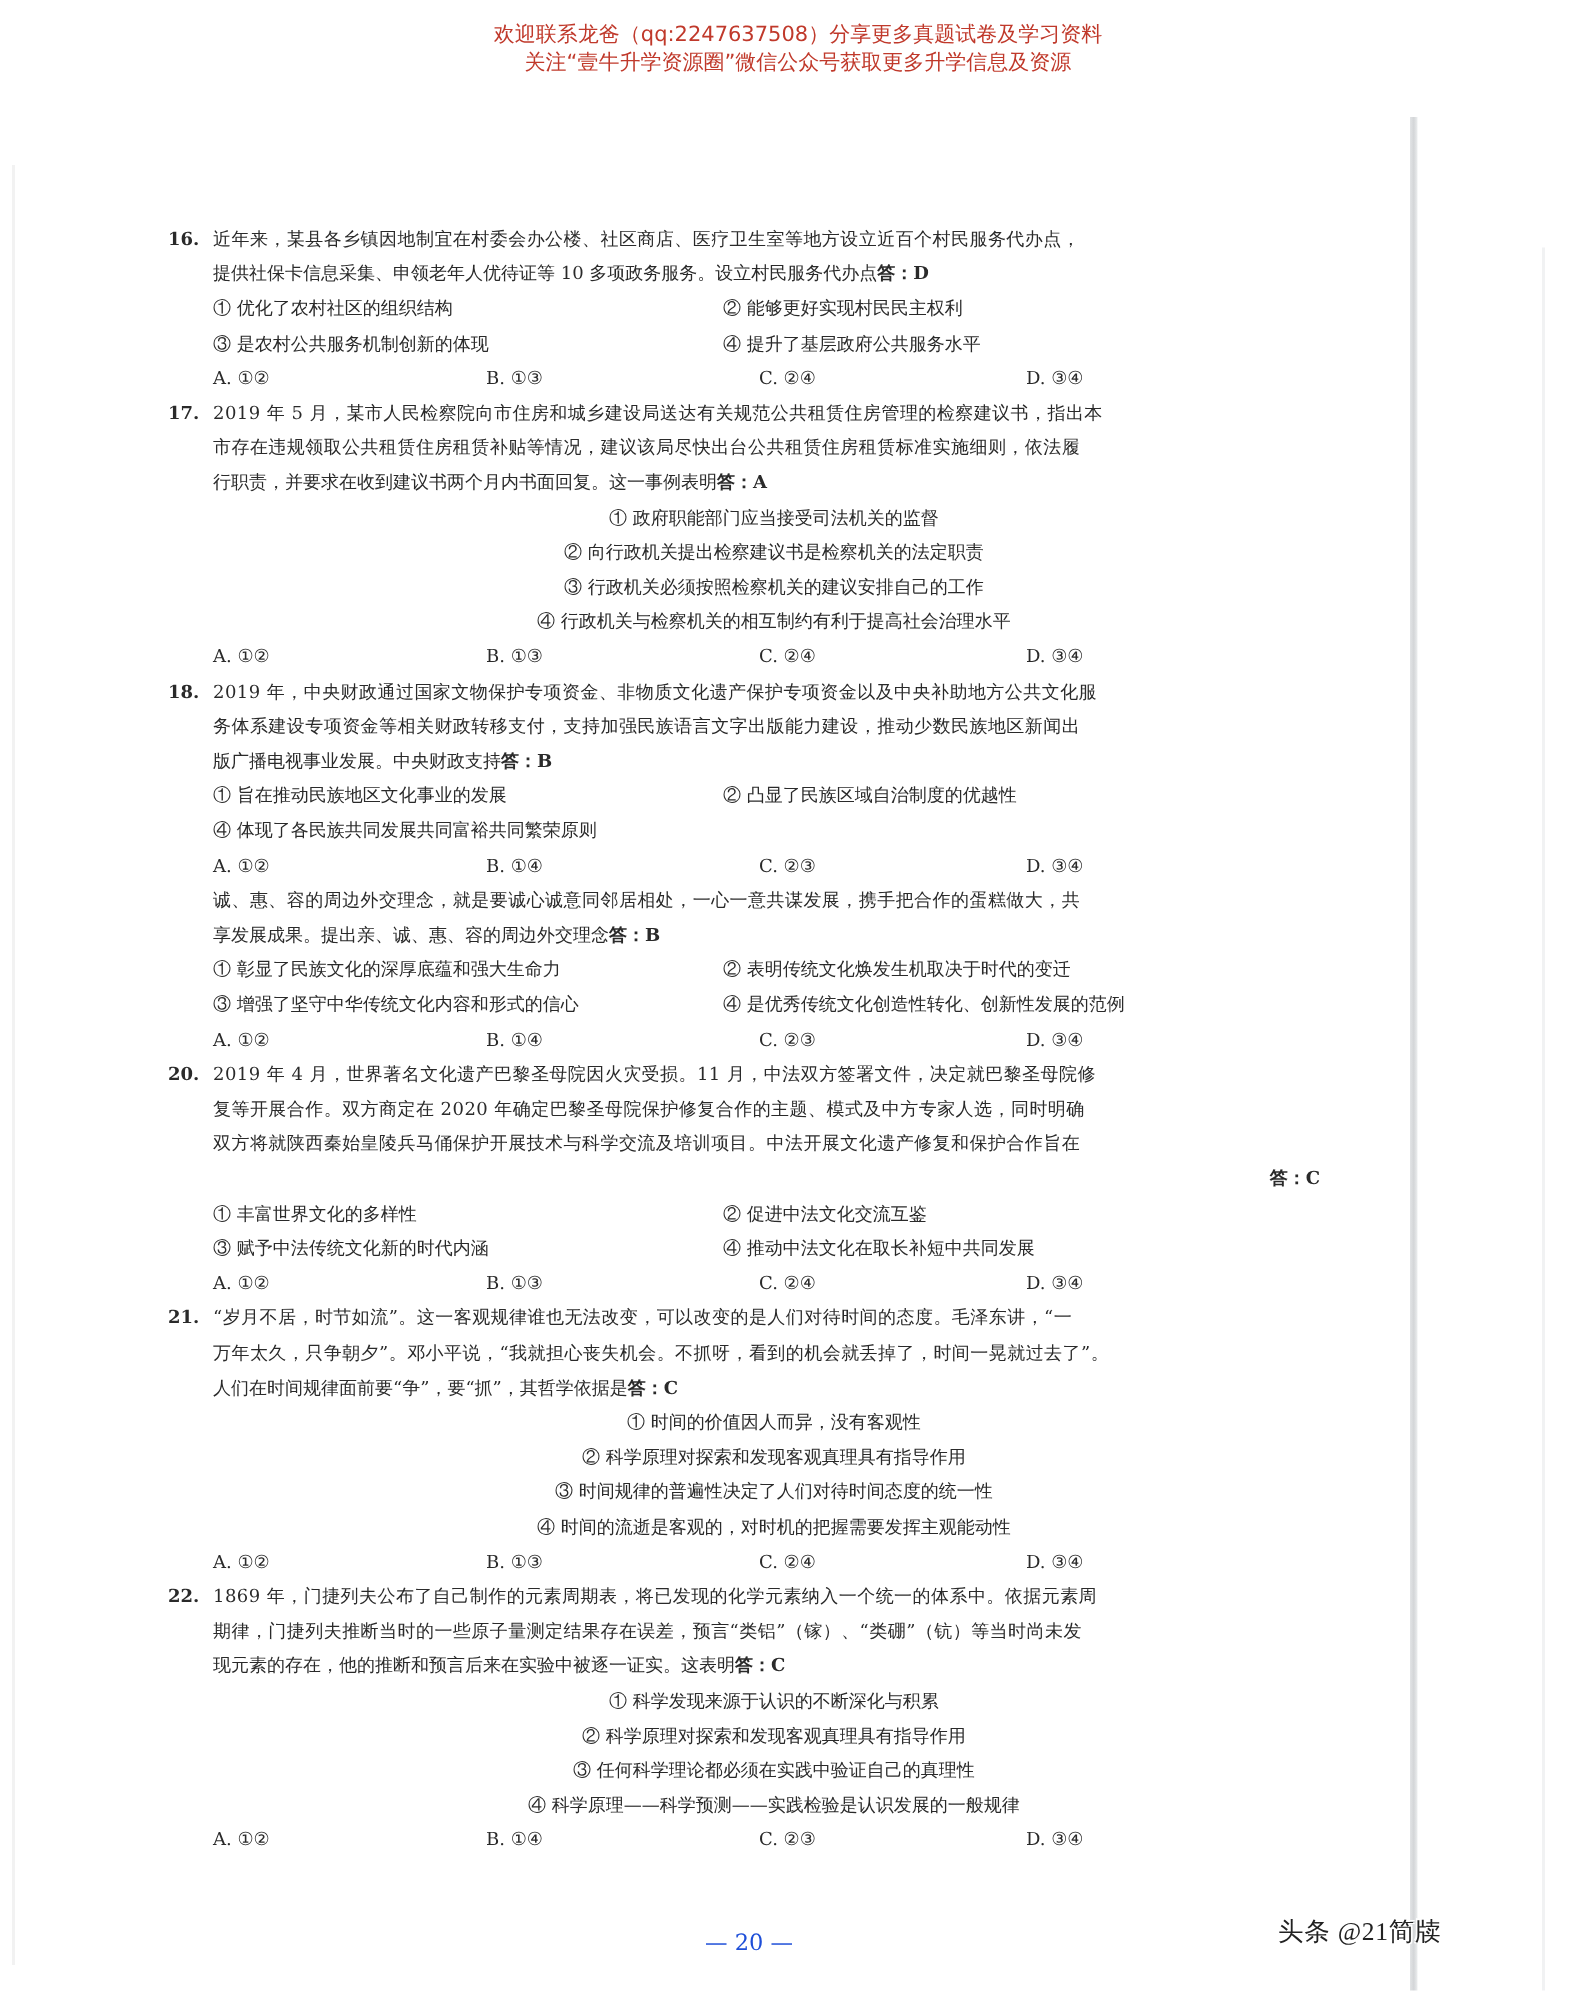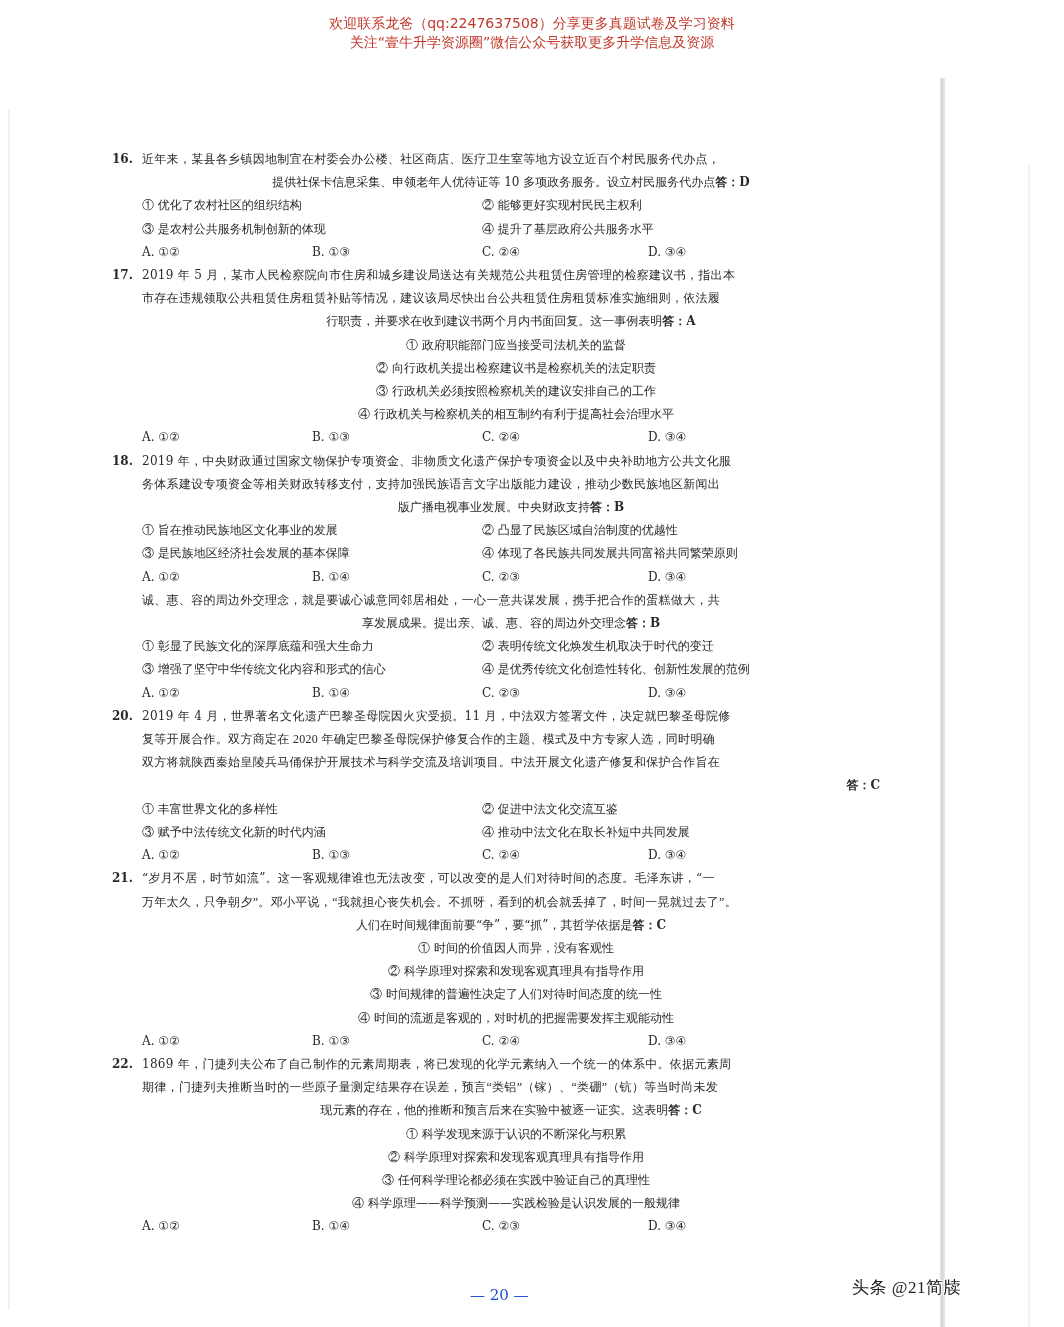--- a/index.html
+++ b/index.html
@@ -26,27 +26,27 @@
     position:absolute; left:8px; top:110px; width:2px; height:1200px; background:#f2f2f2;
   }
   .content {
     position:absolute; left:112px; top:148px; width:778px;
     font-size:12px; line-height:23.2px;
   }
   .q { position:relative; }
   .qline { display:flex; }
   .qnum { width:30px; flex:none; font-weight:bold; }
   .qtext { flex:1; text-align:justify; letter-spacing:0.3px; }
-  .cont { padding-left:30px; text-align:justify; letter-spacing:0.3px;font-family:Liberation Serif, serif; }
-  .stem-last { padding-left:30px; display:flex; justify-content:center; }
+  .cont { padding-left:30px; text-align:justify; letter-spacing:0.3px; }
+  .stem-last { padding-left:30px; display:flex; justify-content:flex-start; }
   .answer { font-weight:bold; white-space:nowrap; padding-right:10px; }
   .answer-only { text-align:right; padding-right:10px; font-weight:bold; }
   .opts2 { padding-left:30px; display:grid; grid-template-columns:340px 1fr; }
   .opt1 { padding-left:30px;text-align:center; }
-  .choices { padding-left:30px; display:grid; grid-template-columns:170px 170px 166px 1fr; }
+  .choices { padding-left:30px; display:grid; grid-template-columns:170px 170px 166px 1fr;gap:12px; }
   .footer-page {
     position:absolute; left:470px; top:1286px; font-size:15px; color:#1d4ed8;
   }
   .watermark {
     position:absolute; left:852px; top:1276px; font-size:17px; color:#222;
     font-family:Liberation Serif, serif;
     text-shadow:1px 1px 0 #fff,-1px -1px 0 #fff,1px -1px 0 #fff,-1px 1px 0 #fff;
     letter-spacing:0.5px;
   }
 </style>
@@ -112,21 +112,20 @@
         <span class="qtext">2019 年，中央财政通过国家文物保护专项资金、非物质文化遗产保护专项资金以及中央补助地方公共文化服</span>
       </div>
       <div class="cont">务体系建设专项资金等相关财政转移支付，支持加强民族语言文字出版能力建设，推动少数民族地区新闻出</div>
       <div class="stem-last">
         <span>版广播电视事业发展。中央财政支持</span>
         <span class="answer">答：B</span>
       </div>
       <div class="opts2">
         <span>① 旨在推动民族地区文化事业的发展</span>
         <span>② 凸显了民族区域自治制度的优越性</span>
-        <span>③ 是民族地区经济社会发展的基本保障</span>
         <span>④ 体现了各民族共同发展共同富裕共同繁荣原则</span>
       </div>
       <div class="choices">
         <span>A. ①②</span>
         <span>B. ①④</span>
         <span>C. ②③</span>
         <span>D. ③④</span>
       </div>
     </div>
     <div class="q">

